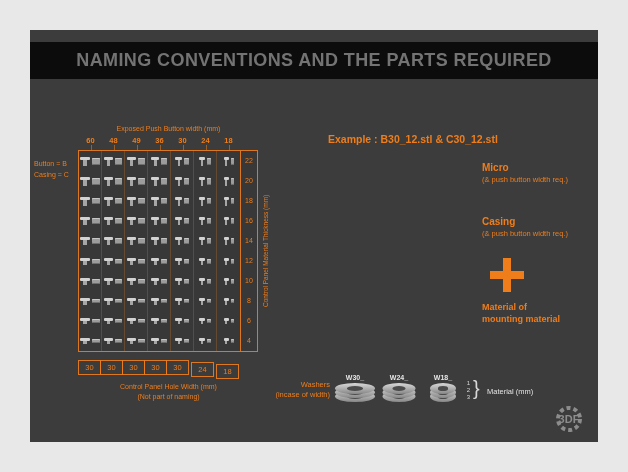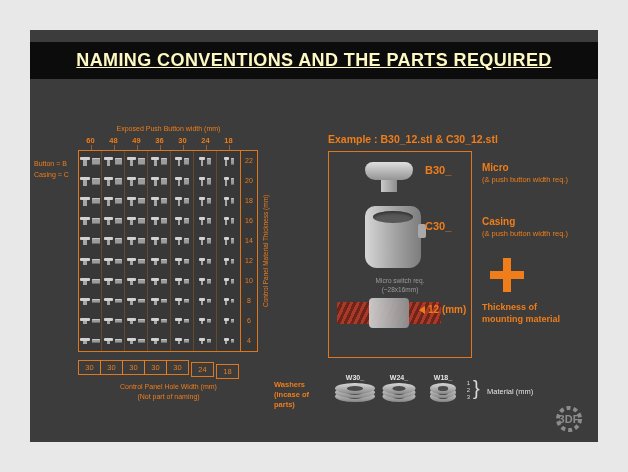--- a/index.html
+++ b/index.html
@@ -8,21 +8,21 @@
     background:#e8e8e8;
     font-family:"Liberation Sans", sans-serif;
     position:relative;
     overflow:hidden;
   }
   .panel { position:absolute; left:30px; top:30px; width:568px; height:412px; background:#3c3c3c; }
 
   
   .header-bar { position:absolute; left:0; top:12px; width:100%; height:37px; background:#0c0c0c;
                 display:flex; align-items:center; justify-content:center; }
-  .title { color:#fef9c3; font-size:18px; font-weight:bold; letter-spacing:.4px;text-decoration:underline; }
+  .title { color:#737373; font-size:18px; font-weight:bold; letter-spacing:.4px; }
   .subtitle { position:absolute; top:64px; width:100%; text-align:center; color:#ef7d1a;
               font-size:11.5px; font-weight:bold; }
 
   
   .top-axis { position:absolute; left:48px; top:95px; width:181px; text-align:center; color:#ef7d1a; font-size:7px; }
   .col-headers { position:absolute; left:49px; top:106px; width:161px; display:flex; }
   .col-h { width:23px; text-align:center; color:#ef7d1a; font-size:7.5px; font-weight:bold; position:relative; }
   .col-h::after { content:''; position:absolute; left:50%; bottom:-5px; width:1px; height:5px; background:rgba(239,125,26,.55); }
   .legend { position:absolute; left:4px; top:128px; color:#ef7d1a; font-size:7px; line-height:11px; }
 
@@ -79,22 +79,22 @@
   .r-name { position:absolute; left:452px; color:#ef7d1a; font-size:10px; font-weight:bold; }
   .r-req  { position:absolute; left:452px; color:#ef7d1a; font-size:7.5px; }
   .pos-bname { top:132px; } .pos-breq { top:145px; }
   .pos-cname { top:186px; } .pos-creq { top:199px; }
   .pos-th1 { top:272px; font-size:9px; } .pos-th2 { top:284px; font-size:9px; }
   .plus-icon { position:absolute; left:460px; top:228px; width:34px; height:34px; }
   .plus-icon::before { content:''; position:absolute; left:0; top:13px; width:34px; height:8px; background:#ef7d1a; }
   .plus-icon::after  { content:''; position:absolute; left:13px; top:0; width:8px; height:34px; background:#ef7d1a; }
 
   
-  .washers-label { position:absolute; left:244px; top:350px; width:56px; text-align:left; color:#ef7d1a;
-                   font-size:7.5px; font-weight:bold; line-height:10px; }
+  .washers-label { position:absolute; left:244px; top:350px; width:56px; text-align:right; color:#ef7d1a;
+                   font-size:7.5px; font-weight:normal; line-height:10px; }
   .washer-group { position:absolute; top:344px; width:44px; }
   .washer-label { text-align:center; color:#e6e6e6; font-size:7px; font-weight:bold; margin-bottom:2px; }
   .washer-stack { position:relative; height:22px; }
   .washer-layer { position:absolute; left:50%; transform:translateX(-50%); height:11px; border-radius:50%;
                   background:linear-gradient(180deg,#d8d8d8,#878787); }
   .washer-hole { position:absolute; left:30%; top:30%; width:40%; height:40%; border-radius:50%; background:#4b4b4b; }
   .thick-nums { position:absolute; left:434px; top:350px; color:#d8d8d8; font-size:6px; line-height:7px; text-align:right; width:6px; }
   .brace { position:absolute; left:443px; top:347px; color:#d8d8d8; font-size:20px; }
   .thick-label { position:absolute; left:457px; top:357px; color:#e2e2e2; font-size:7.5px; }
 
@@ -656,52 +656,32 @@
       <div class="bottom-cell">30</div>
       <div class="bottom-cell">30</div>
       <div class="bottom-cell">30</div>
       <div class="bottom-cell off1">24</div>
       <div class="bottom-cell off2">18</div>
     </div>
   <div class="bottom-label1">Control Panel Hole Width (mm)</div>
   <div class="bottom-label2">(Not part of naming)</div>
 
   <div class="example-title">Example : B30_12.stl &amp; C30_12.stl</div>
-  <div class="example-box">
-    <div class="ex-button">
-      <div class="ex-cap"></div>
-      <div class="ex-stem"></div>
-    </div>
-    <div class="ex-casing"></div>
-    <div class="ex-note">
-      <div>Micro switch req.</div>
-      <div>(~28x16mm)</div>
-    </div>
-    <div class="ex-panel">
-      <div class="ex-plug"></div>
-    </div>
-    <div class="lbl-b">B30_</div>
-    <div class="lbl-c">C30_</div>
-    <div class="lbl-12">
-      <span class="arrow-left"></span>
-      <span>12 (mm)</span>
-    </div>
-  </div>
 
   <div class="r-name pos-bname">Micro</div>
   <div class="r-req pos-breq">(&amp; push button width req.)</div>
   <div class="r-name pos-cname">Casing</div>
   <div class="r-req pos-creq">(&amp; push button width req.)</div>
   <div class="plus-icon"></div>
-  <div class="r-name pos-th1">Thickness of</div>
+  <div class="r-name pos-th1">Material of</div>
   <div class="r-name pos-th2">mounting material</div>
 
   <div class="washers-label">
     <div>Washers</div>
-    <div>(incase of parts)</div>
+    <div>(incase of width)</div>
   </div>
   <div id="washerGroups">
       <div class="washer-group" style="left: 303px;">
         <div class="washer-label">W30_</div>
         <div class="washer-stack">
           <div class="washer-layer" style="width: 40px; top: 0px; z-index: 3;">
             <div class="washer-hole"></div>
           </div>
           <div class="washer-layer" style="width: 40px; top: 4px; z-index: 2;">
             <div class="washer-hole"></div>

